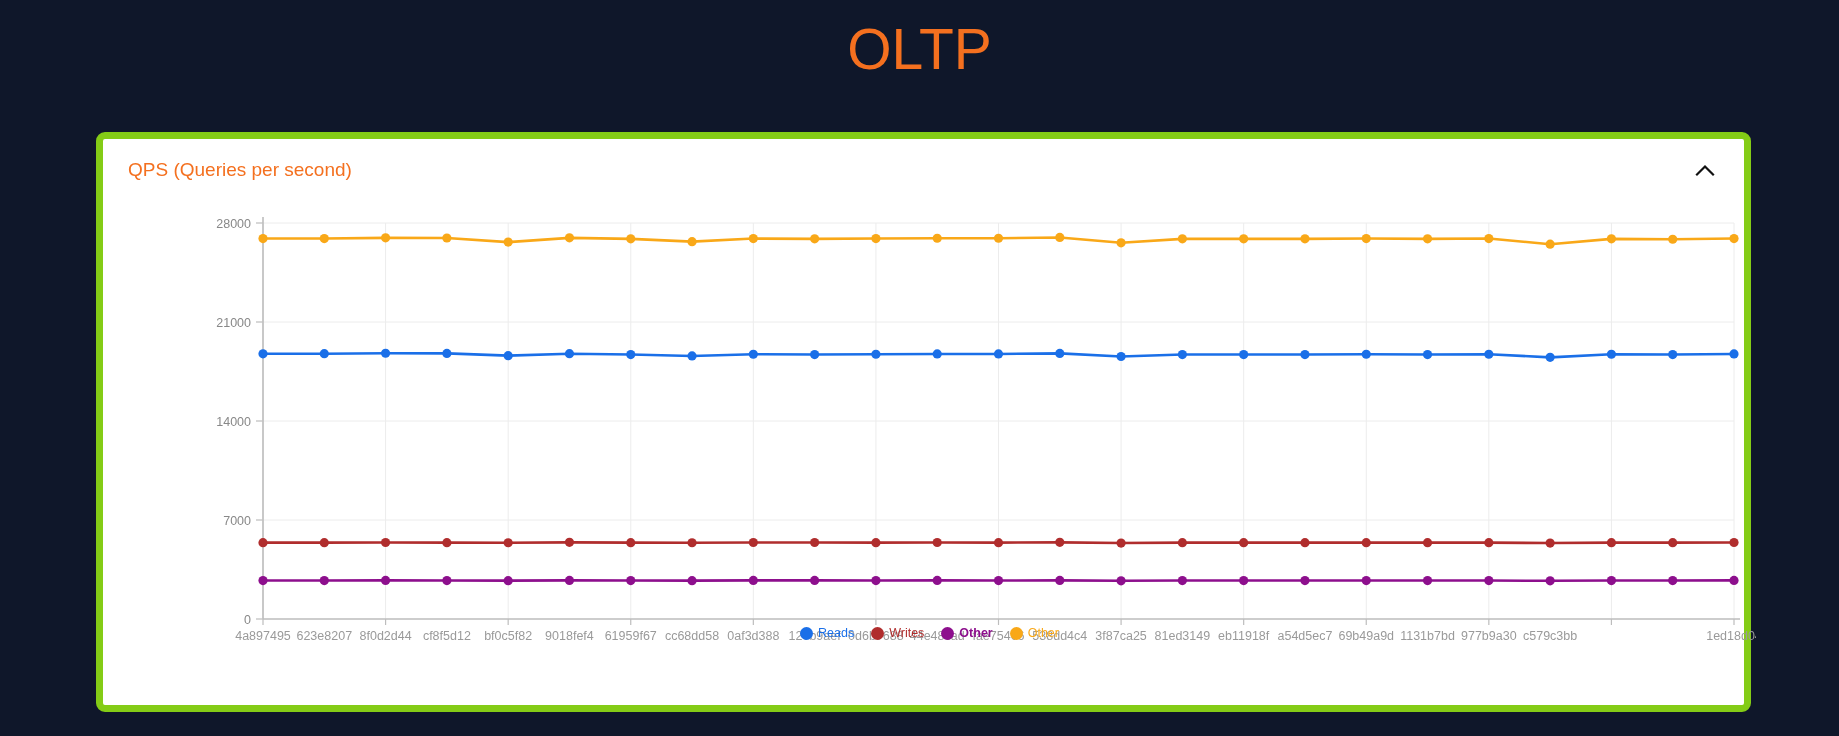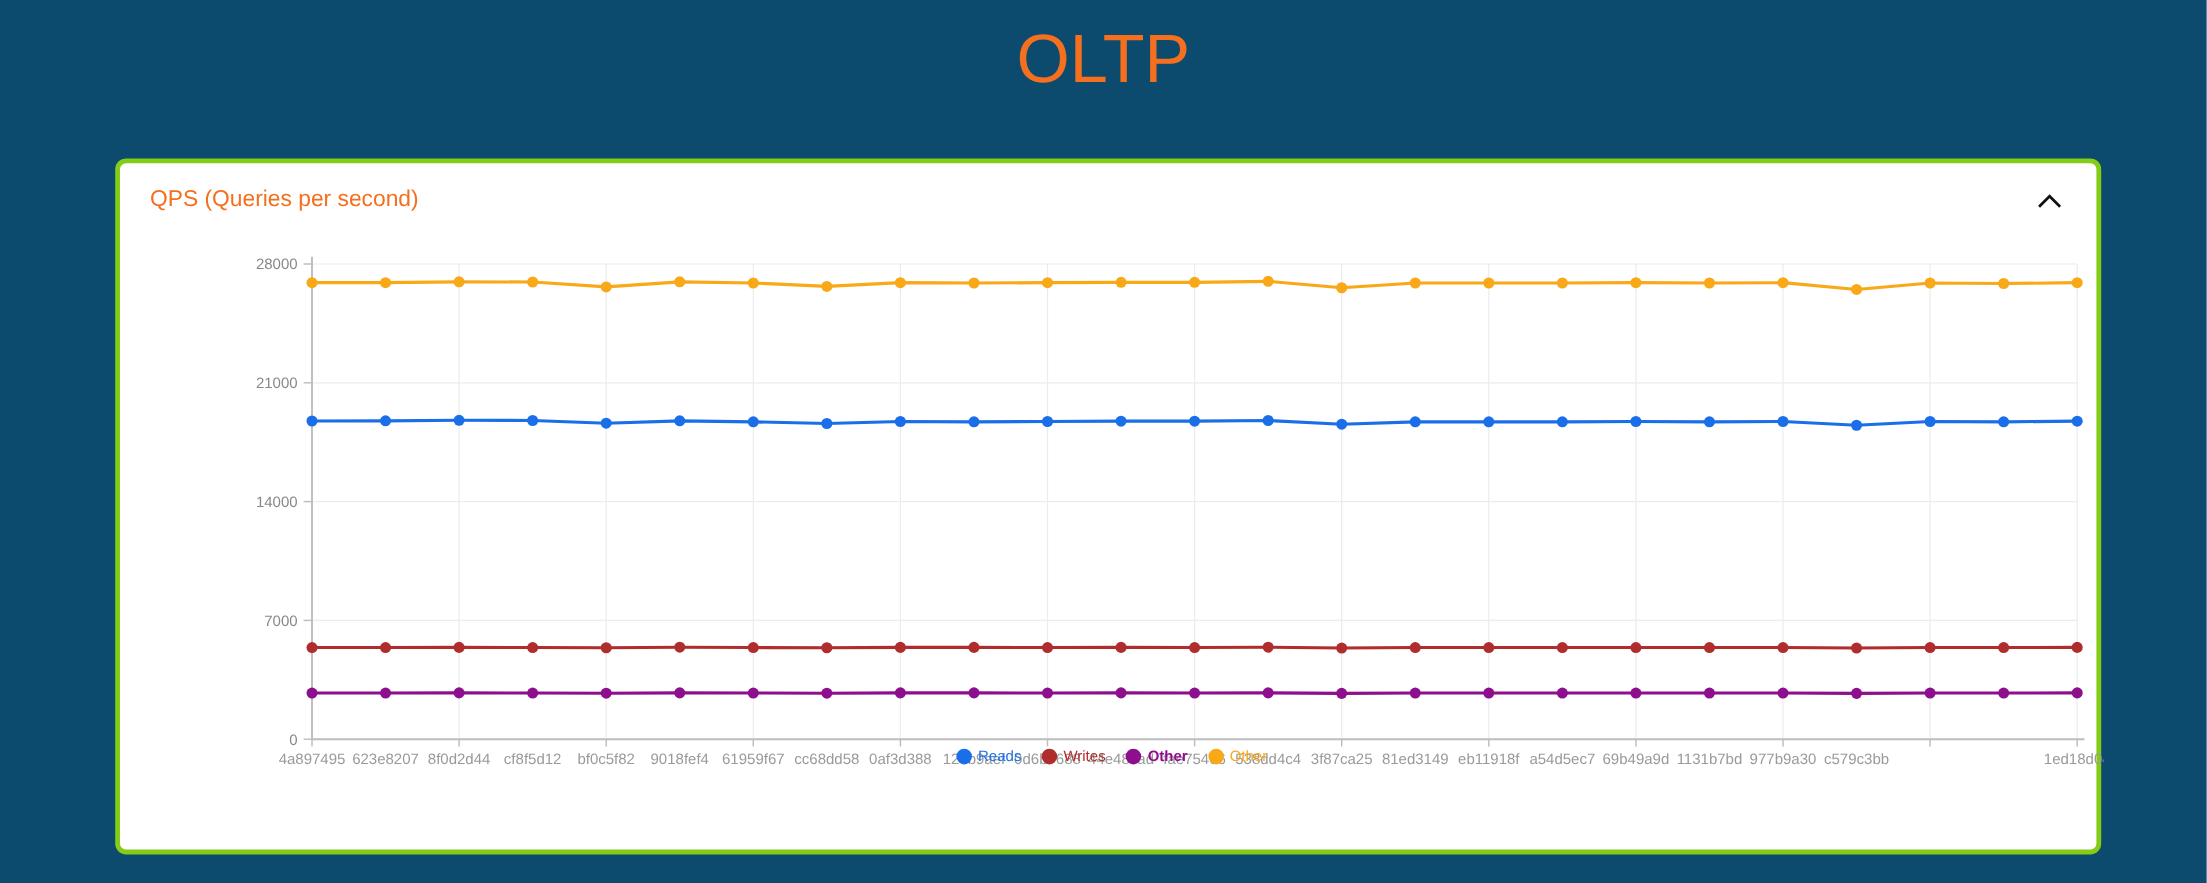--- a/index.html
+++ b/index.html
@@ -6,21 +6,21 @@
   html, body {
     margin: 0;
     padding: 0;
     background: #ffffff;
     font-family: "Liberation Sans", sans-serif;
   }
   #page {
     position: relative;
     width: 1839px;
     height: 736px;
-    background: #0c4a6e;
+    background: #0f172a;
     overflow: hidden;
   }
 
   
   .page-title {
     position: absolute;
     top: 14px;
     left: 0;
     width: 1839px;
     text-align: center;
@@ -32,21 +32,21 @@
   }
 
   
   .panel {
     position: absolute;
     left: 96px;
     top: 132px;
     width: 1655px;
     height: 580px;
     background: #ffffff;
-    border: 4px solid #84cc16;
+    border: 7px solid #84cc16;
     border-radius: 9px;
   }
   .panel-header {
     position: relative;
     height: 62px;
     padding: 0 26px 0 25px;
     display: flex;
     align-items: center;
     justify-content: space-between;
   }

